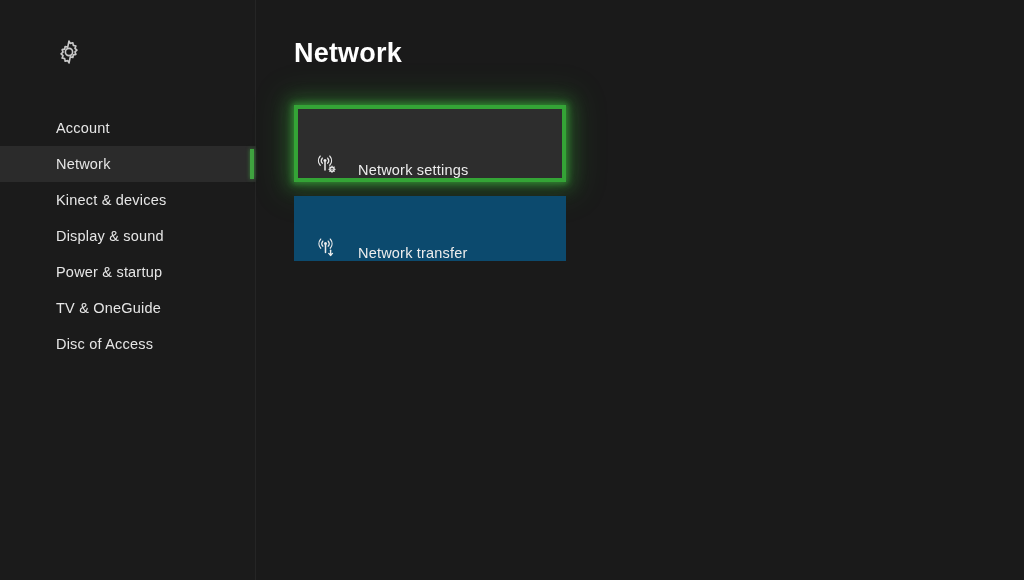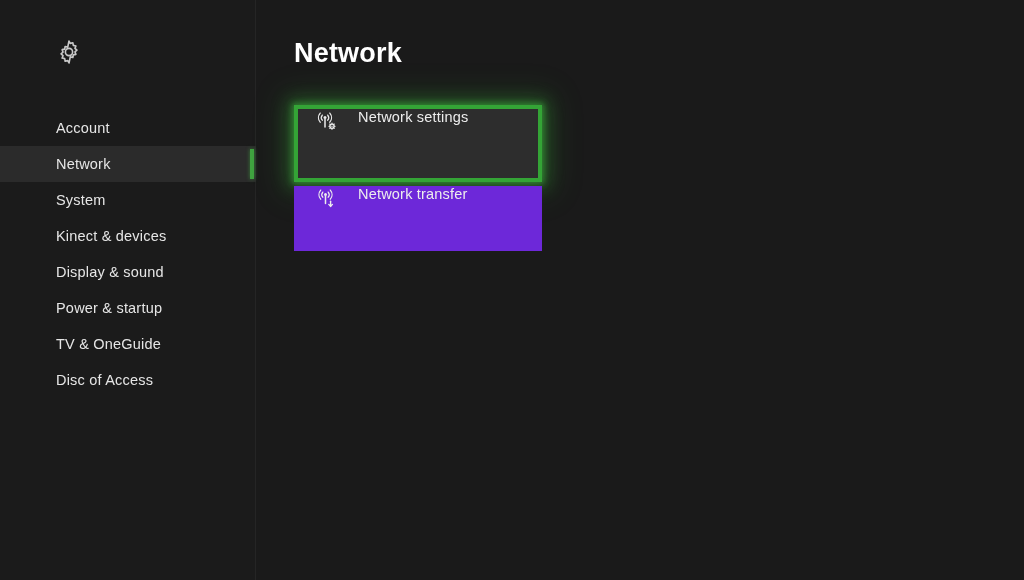--- a/index.html
+++ b/index.html
@@ -54,26 +54,26 @@
     color:#ffffff;
     font-size:27px;
     font-weight:700;
     letter-spacing:0.2px;
   }
 
   .tiles { position:absolute; left:38px; top:105px; width:238px; }
 
   .tile {
     position:relative;
-    width:248px; height:77px;
-    display:flex; align-items:flex-start;
+    width:272px; height:77px;
+    display:flex; align-items:flex-end;
     background:#2d2d2d;
-    margin-bottom:4px;
-  }
-  .tile.secondary { background:#6d28d9; height:65px; }
+    margin-bottom:14px;
+  }
+  .tile.secondary { background:#0c4a6e; height:65px; }
 
   .tile.selected {
     border:4px solid #34a436;
     background:#2d2d2d;
     box-shadow:
        0 0 6px 2px rgba(60,180,60,0.55),
        0 0 16px 6px rgba(60,170,60,0.32),
        0 0 30px 12px rgba(55,160,55,0.16);
   }
 
@@ -112,23 +112,20 @@
 
       <div class="nav-item">
         <span class="nav-label">Account</span>
       </div>
 
 
       <div class="nav-item selected">
         <span class="nav-label">Network</span>
       </div>
 
-      <div class="nav-item">
-        <span class="nav-label">System</span>
-      </div>
 
       <div class="nav-item">
         <span class="nav-label">Kinect &amp; devices</span>
       </div>
 
       <div class="nav-item">
         <span class="nav-label">Display &amp; sound</span>
       </div>
 
       <div class="nav-item">

